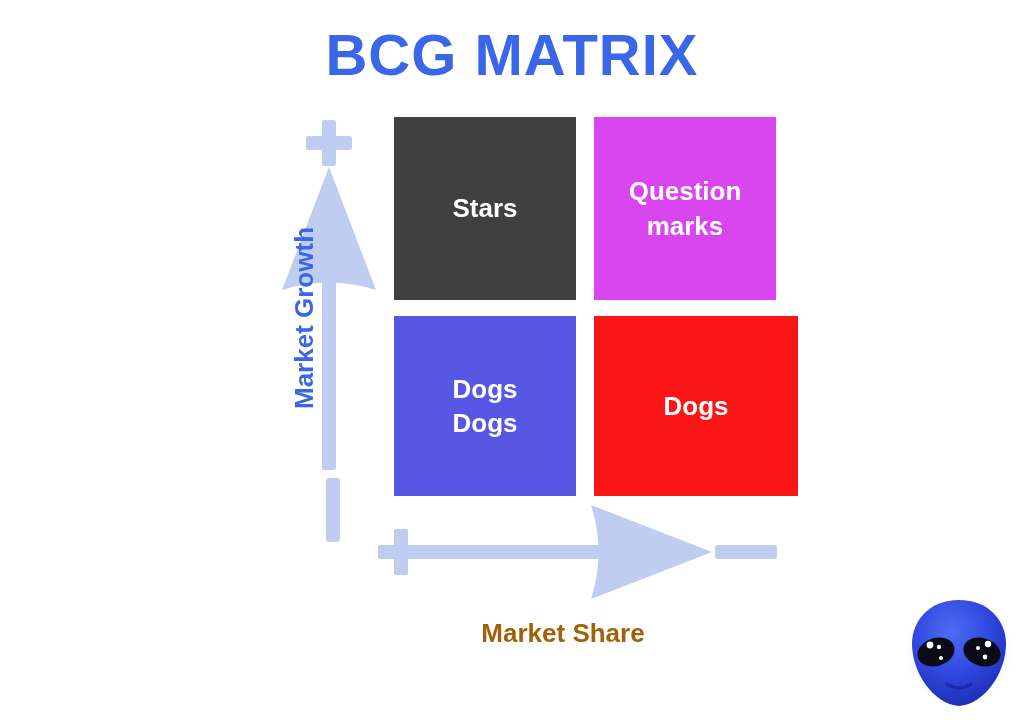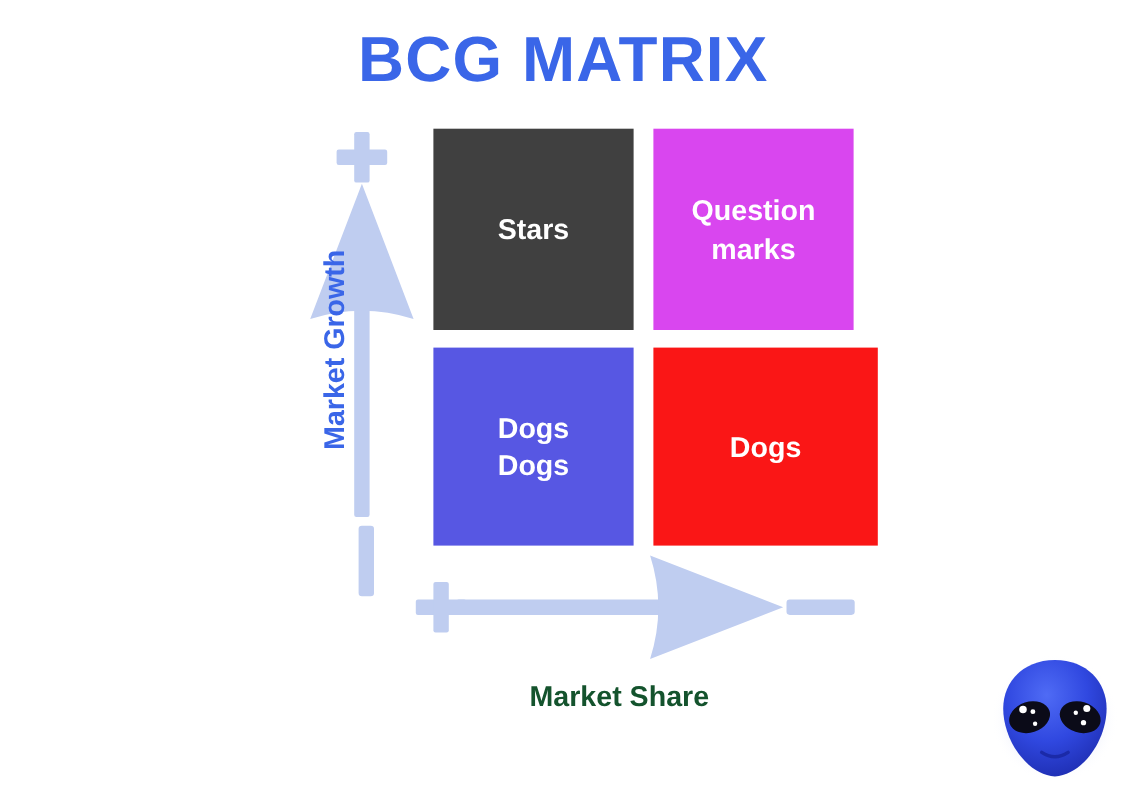--- a/index.html
+++ b/index.html
@@ -74,21 +74,21 @@
     line-height: 1;
   }
   #label-market-share {
     position: absolute;
     left: 363px;
     top: 620px;
     width: 400px;
     text-align: center;
     font-size: 26px;
     font-weight: bold;
-    color: #14532d;
+    color: #a16207;
     white-space: nowrap;
     line-height: 1;
   }
 
   
   #alien-badge {
     position: absolute;
     left: 900px;
     top: 592px;
     width: 118px;

